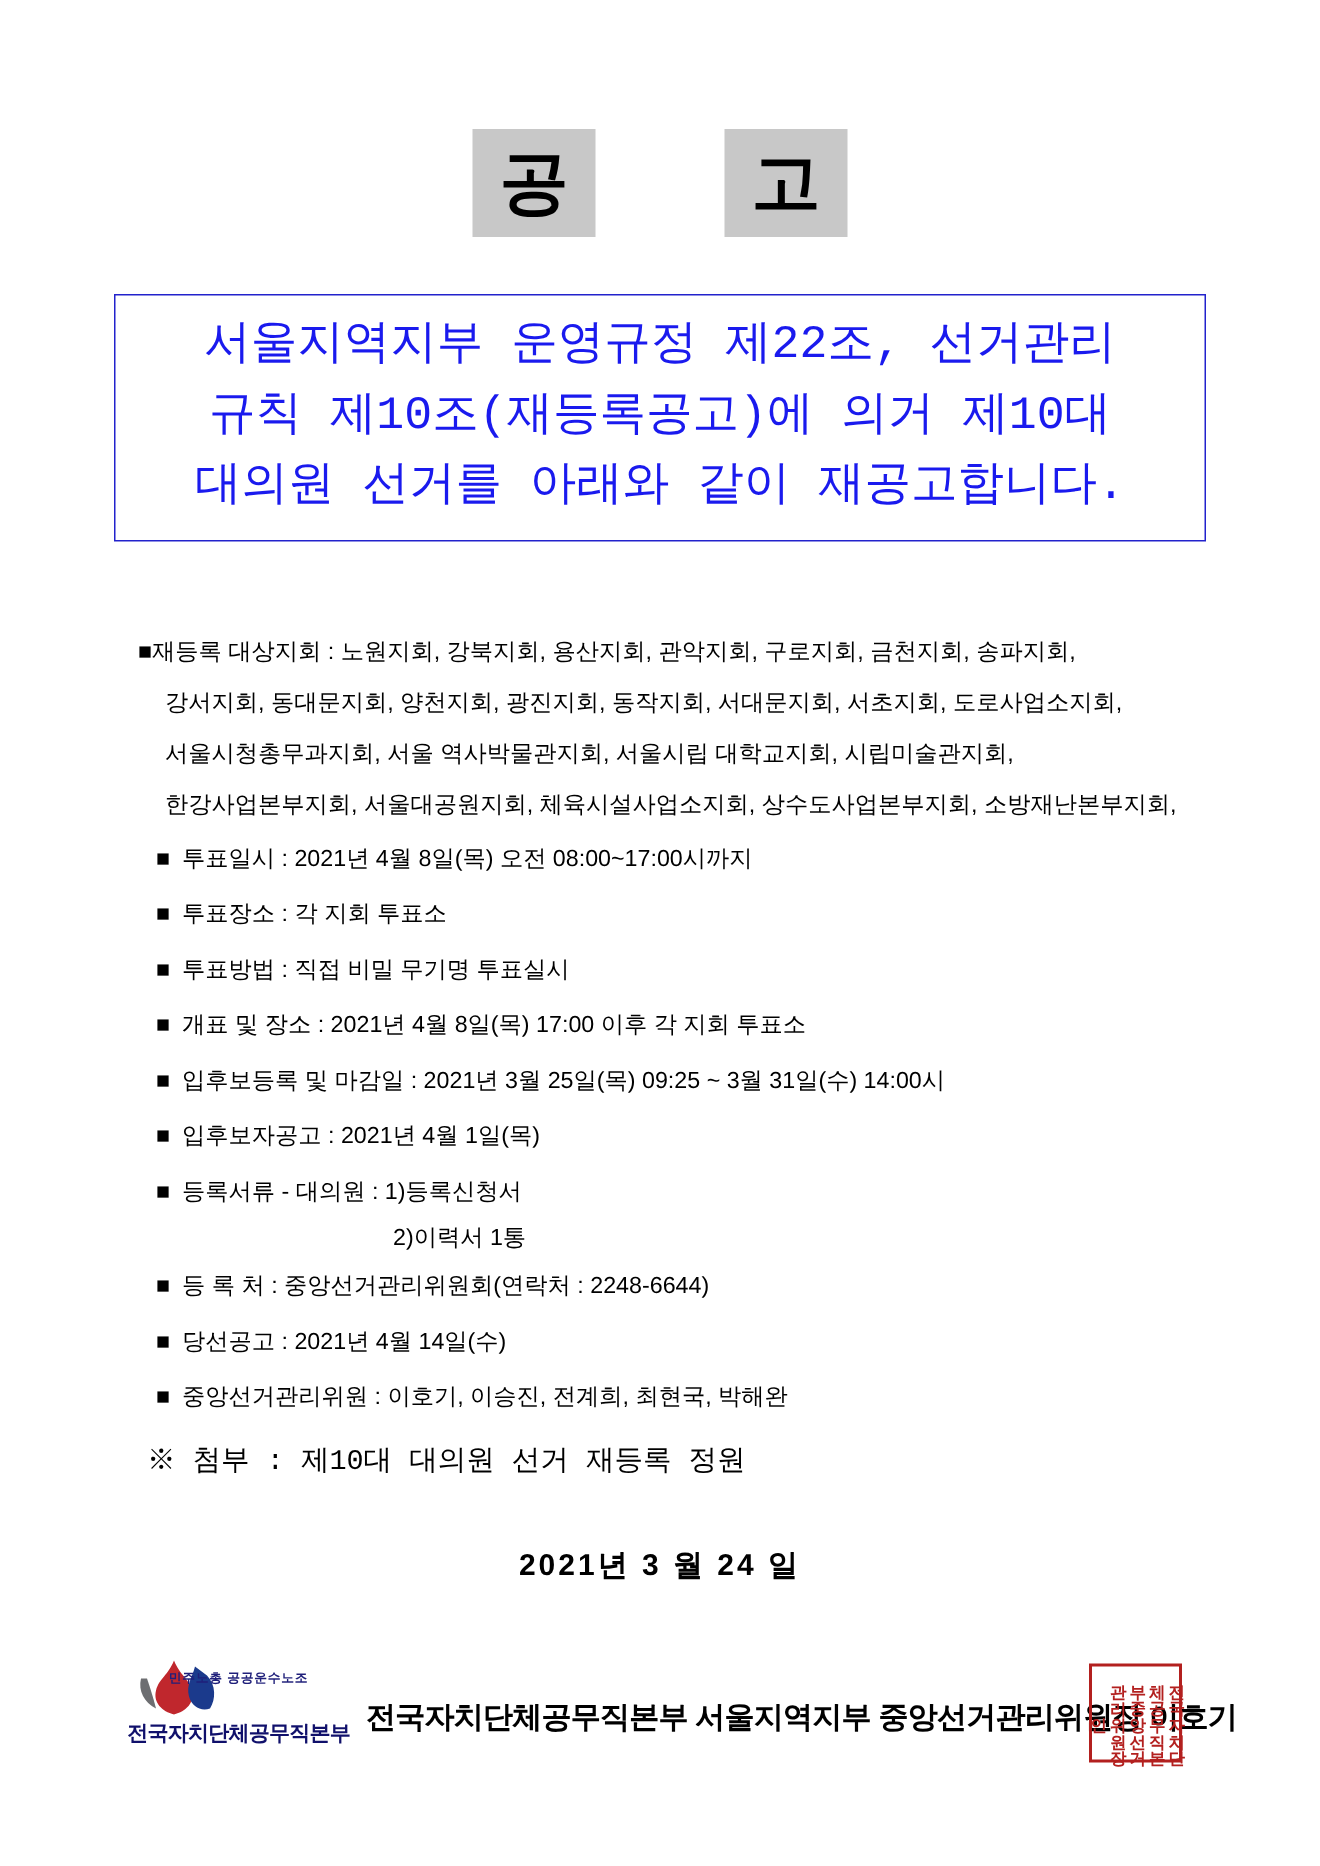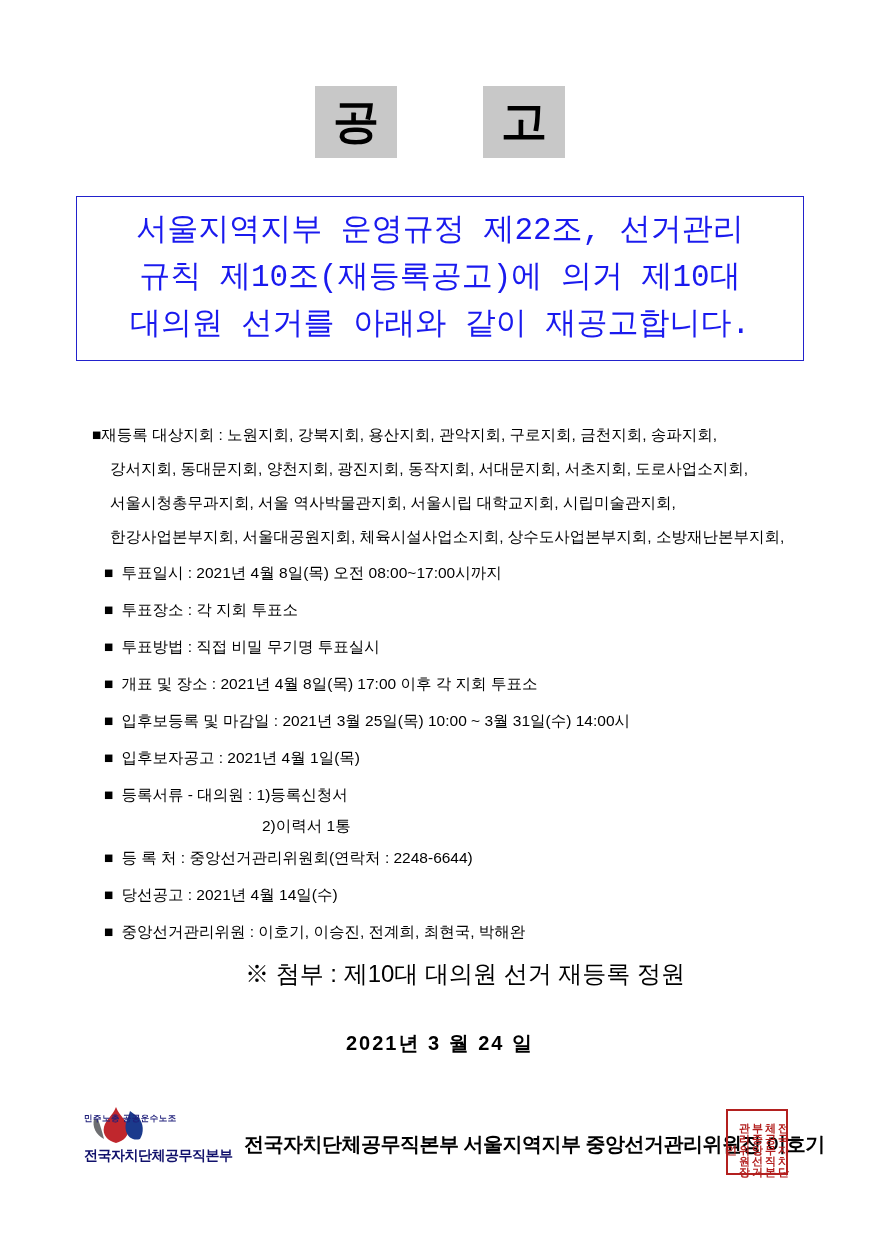--- a/index.html
+++ b/index.html
@@ -85,27 +85,26 @@
   }
   .bullet-item .sq { margin-right: 8px; }
   .sub-line {
     font-size: 15.5px;
     line-height: 26px;
     padding-left: 170px;
     font-family: "Liberation Sans", sans-serif;
     white-space: nowrap;
   }
   .attach {
-    font-size: 24px;
+    font-size: 19px;
     line-height: 40px;
     padding-left: 6px;
-    font-family: Liberation Sans, sans-serif;
+    font-family: Liberation Mono, monospace;
     white-space: nowrap;
     margin-top: 4px;
-    text-align: center;
   }
 
   
   .date-line {
     position: absolute;
     top: 1030px;
     left: 0;
     width: 880px;
     text-align: center;
     font-size: 20px;
@@ -120,20 +119,21 @@
     top: 1105px;
     left: 0;
     width: 880px;
     height: 100px;
   }
   .logo-block {
     position: absolute;
     left: 84px;
     top: 8px;
     width: 150px;
+    text-align: center;
   }
   .logo-small {
     font-size: 8.5px;
     color: #1f1f7a;
     font-weight: bold;
     letter-spacing: 0.5px;
     font-family: "Liberation Sans", sans-serif;
   }
   .logo-main {
     font-size: 14px;
@@ -220,21 +220,21 @@
 
   <div class="bullet-item">
     <span class="sq">■</span><span>투표방법 : 직접 비밀 무기명 투표실시</span>
   </div>
 
   <div class="bullet-item">
     <span class="sq">■</span><span>개표 및 장소 : 2021년 4월 8일(목) 17:00 이후 각 지회 투표소</span>
   </div>
 
   <div class="bullet-item">
-    <span class="sq">■</span><span>입후보등록 및 마감일 : 2021년 3월 25일(목) 10:00 ~ 3월 31일(수) 14:00시</span>
+    <span class="sq">■</span><span>입후보등록 및 마감일 : 2021년 3월 25일(목) 09:25 ~ 3월 31일(수) 14:00시</span>
   </div>
 
   <div class="bullet-item">
     <span class="sq">■</span><span>입후보자공고 : 2021년 4월 1일(목)</span>
   </div>
 
   <div class="bullet-item">
     <span class="sq">■</span><span>등록서류 - 대의원 :  1)등록신청서</span>
   </div>
   <div class="sub-line">2)이력서 1통</div>

